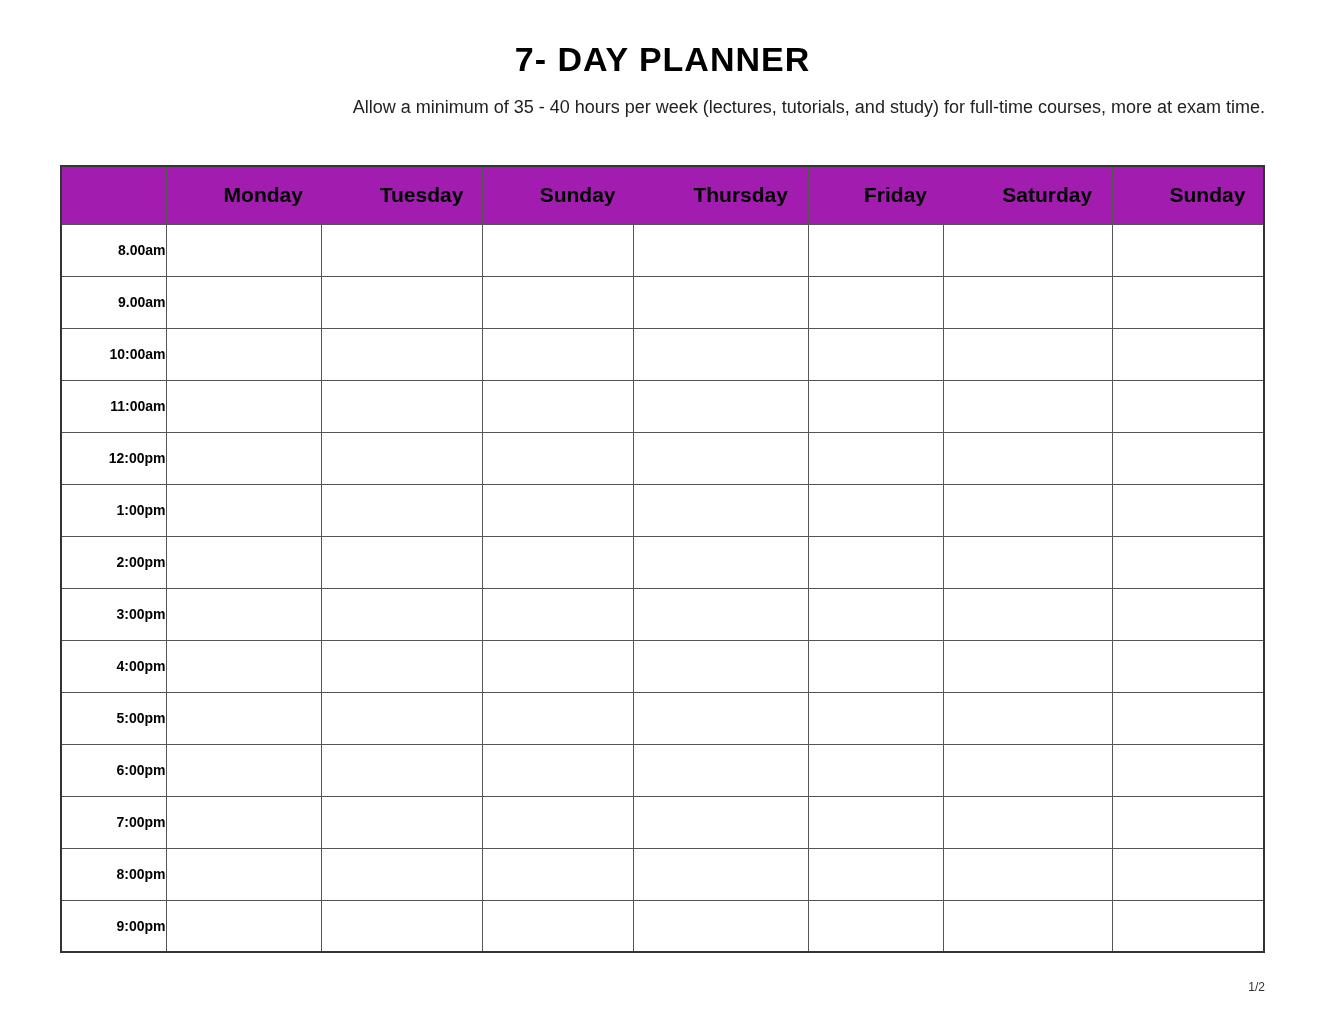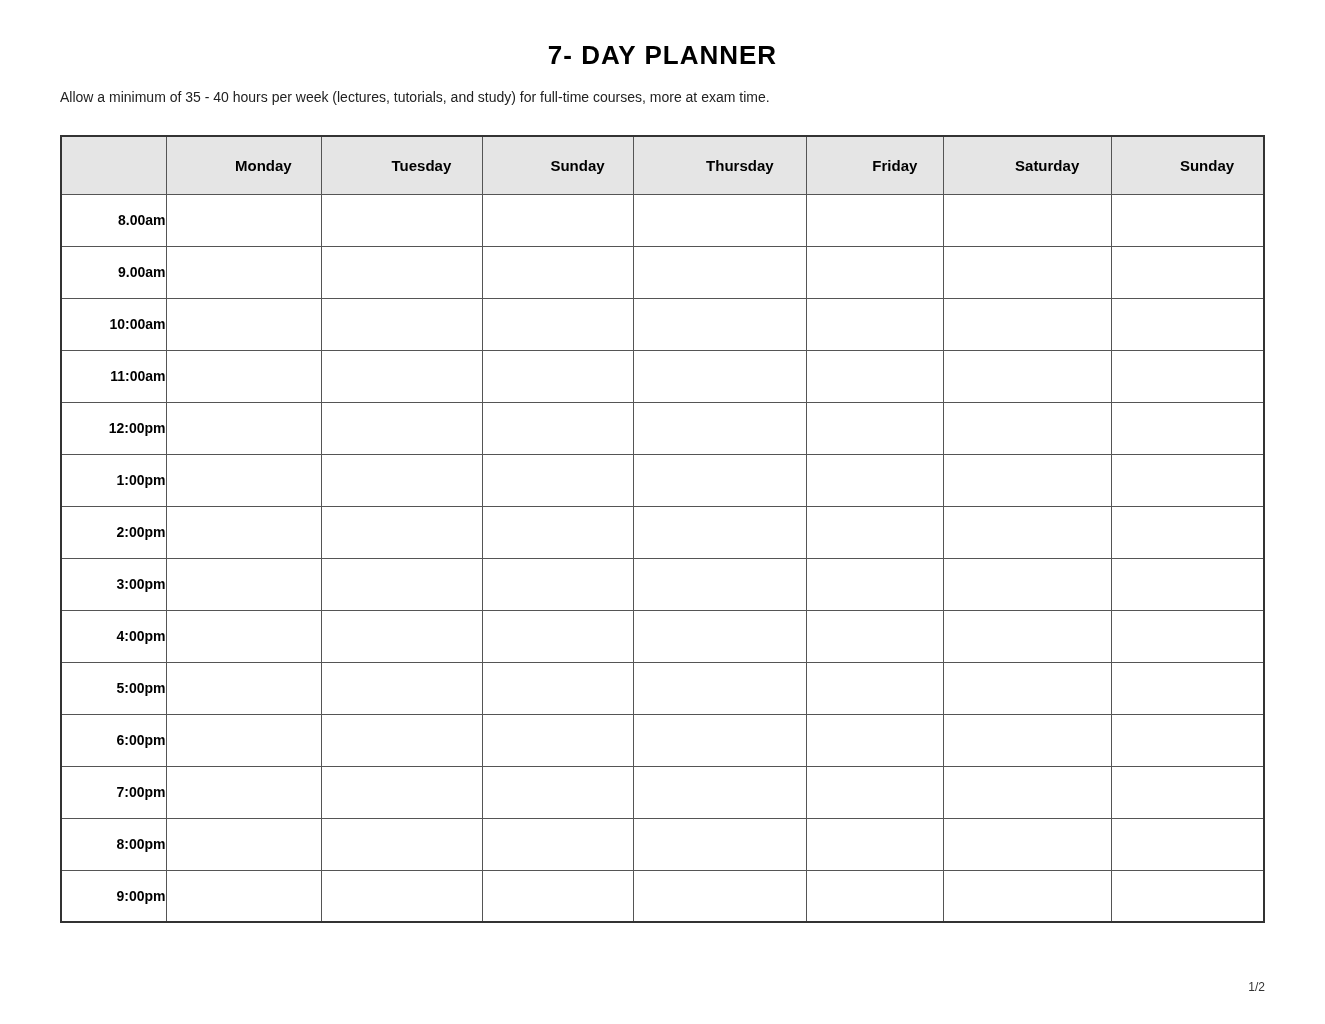--- a/index.html
+++ b/index.html
@@ -12,51 +12,51 @@
       background: #ffffff;
       font-family: Arial, sans-serif;
       width: 1325px;
       min-height: 1024px;
       padding: 40px 60px;
       position: relative;
     }
 
     .page-title {
       text-align: center;
-      font-size: 26px;
+      font-size: 34px;
       font-weight: bold;
       margin-bottom: 18px;
       letter-spacing: 1px;
     }
 
     .subtitle {
-      text-align: left;
-      font-size: 14px;
-      margin-bottom: 30px;
+      text-align: right;
+      font-size: 18px;
+      margin-bottom: 47px;
       color: #222;
     }
 
     .planner-table {
       width: 100%;
       border-collapse: collapse;
       border: 2px solid #333;
     }
 
     .planner-table th,
     .planner-table td {
       border: 1px solid #555;
       padding: 0;
       height: 52px;
     }
 
     .planner-table th {
       font-weight: bold;
-      font-size: 15px;
+      font-size: 21px;
       text-align: center;
-      background: #e5e5e5;
+      background: #a21caf;
       height: 58px;
       padding-left: 39px;
     }
 
     .planner-table td.time-cell {
       font-weight: bold;
       font-size: 14px;
       text-align: right;
       width: 100px;
       background: #fff;

